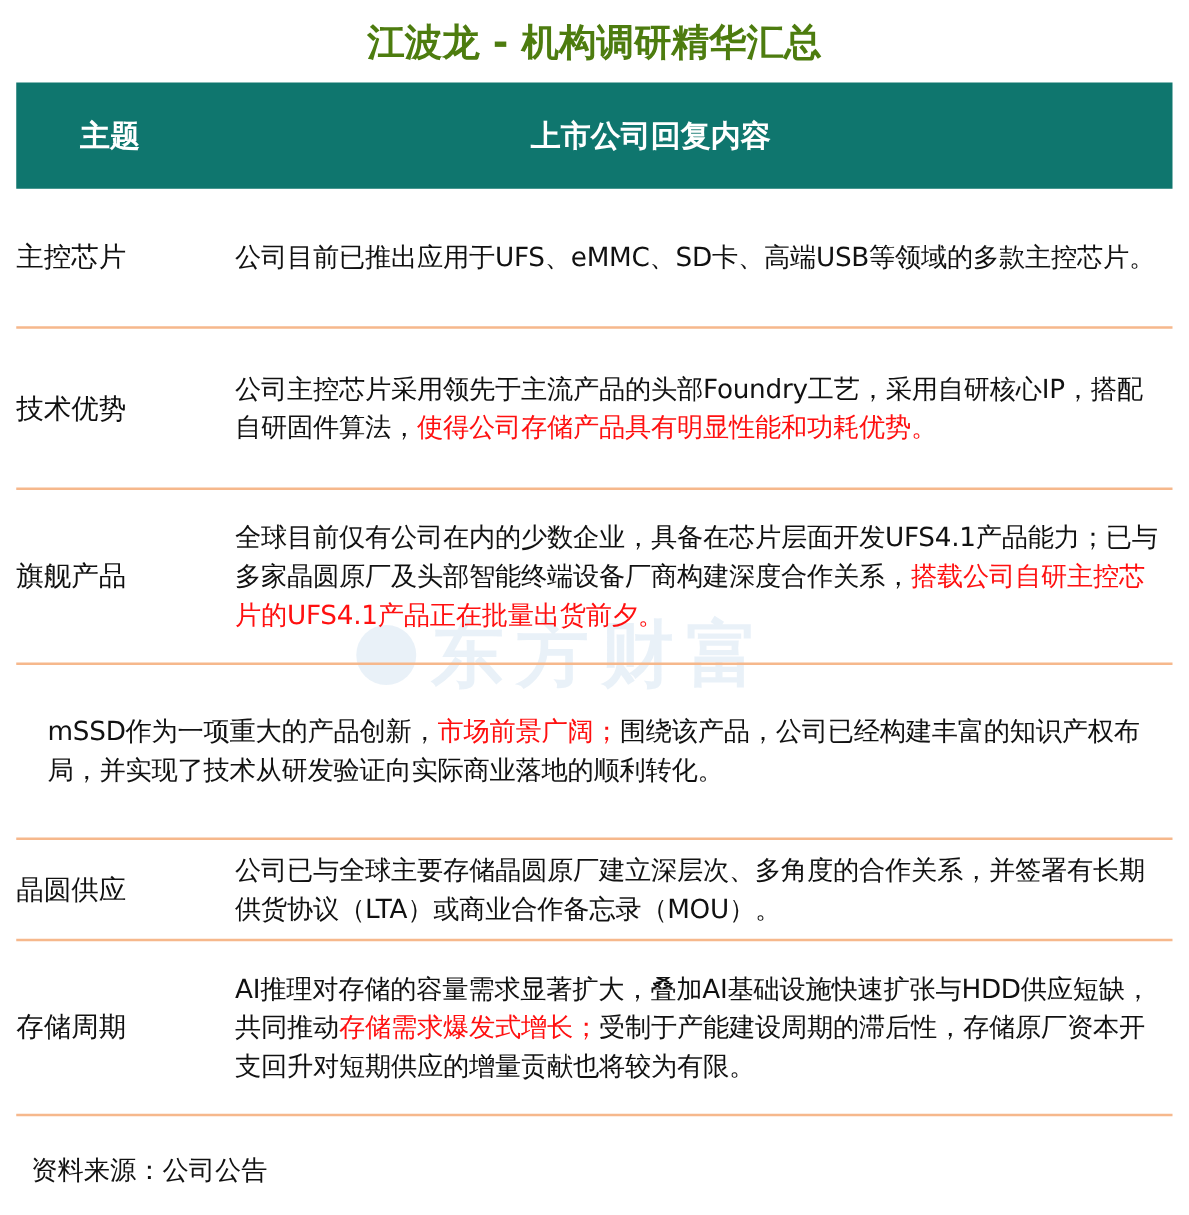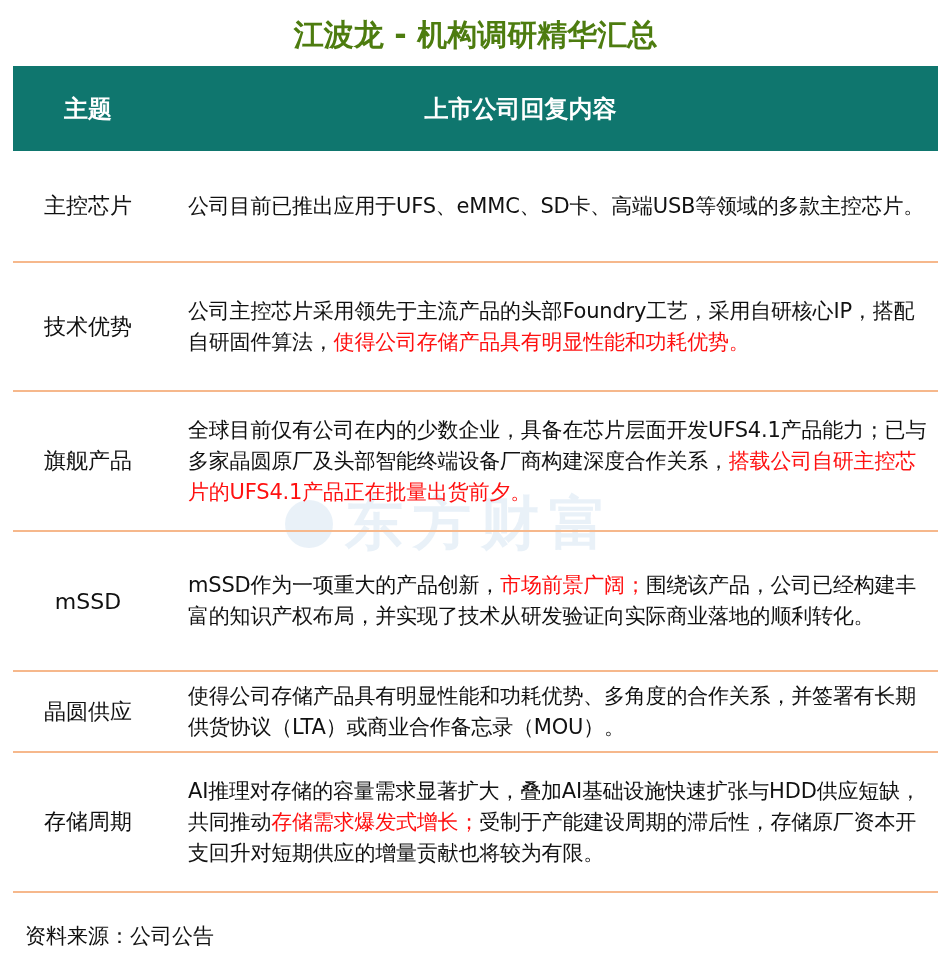--- a/index.html
+++ b/index.html
@@ -20,21 +20,21 @@
     height: 85px; background: #0f766e; display: flex; align-items: center;
     color: #ffffff; font-weight: bold; font-size: 24px;
   }
   .th-topic { width: 150px; text-align: center; }
   .th-content { flex: 1; text-align: center; padding-right: 60px; }
   .row {
     display: flex; align-items: center; border-bottom: 2px solid #F6B88C;
     box-sizing: border-box;
   }
   .cell-topic {
-    width: 150px; text-align: center; font-size: 22px; color: #111111;
+    width: 150px; text-align: left; font-size: 22px; color: #111111;
   }
   .cell-content {
     flex: 1; padding-left: 25px; padding-right: 6px; font-size: 21px; line-height: 31px;
     color: #111111; letter-spacing: -0.2px;
   }
   .hl { color: #FF1010; }
   .source {
     position: absolute; left: 25px; top: 922px; font-size: 21px; color: #111111;
   }
   .watermark {
@@ -79,30 +79,29 @@
   </div>
 
   <div class="row" style="height:140px">
     <div class="cell-topic">旗舰产品</div>
     <div class="cell-content">
       <span>全球目前仅有公司在内的少数企业，具备在芯片层面开发UFS4.1产品能力；已与多家晶圆原厂及头部智能终端设备厂商构建深度合作关系，</span><span class="hl">搭载公司自研主控芯片的UFS4.1产品正在批量出货前夕。</span>
     </div>
   </div>
 
   <div class="row" style="height:140px">
-    <div class="cell-topic">mSSD</div>
     <div class="cell-content">
       <span>mSSD作为一项重大的产品创新，</span><span class="hl">市场前景广阔；</span><span>围绕该产品，公司已经构建丰富的知识产权布局，并实现了技术从研发验证向实际商业落地的顺利转化。</span>
     </div>
   </div>
 
   <div class="row" style="height:81px">
     <div class="cell-topic">晶圆供应</div>
     <div class="cell-content">
-      <span>使得公司存储产品具有明显性能和功耗优势、多角度的合作关系，并签署有长期供货协议（LTA）或商业合作备忘录（MOU）。</span>
+      <span>公司已与全球主要存储晶圆原厂建立深层次、多角度的合作关系，并签署有长期供货协议（LTA）或商业合作备忘录（MOU）。</span>
     </div>
   </div>
 
   <div class="row" style="height:140px">
     <div class="cell-topic">存储周期</div>
     <div class="cell-content">
       <span>AI推理对存储的容量需求显著扩大，叠加AI基础设施快速扩张与HDD供应短缺，共同推动</span><span class="hl">存储需求爆发式增长；</span><span>受制于产能建设周期的滞后性，存储原厂资本开支回升对短期供应的增量贡献也将较为有限。</span>
     </div>
   </div>
 </div>

